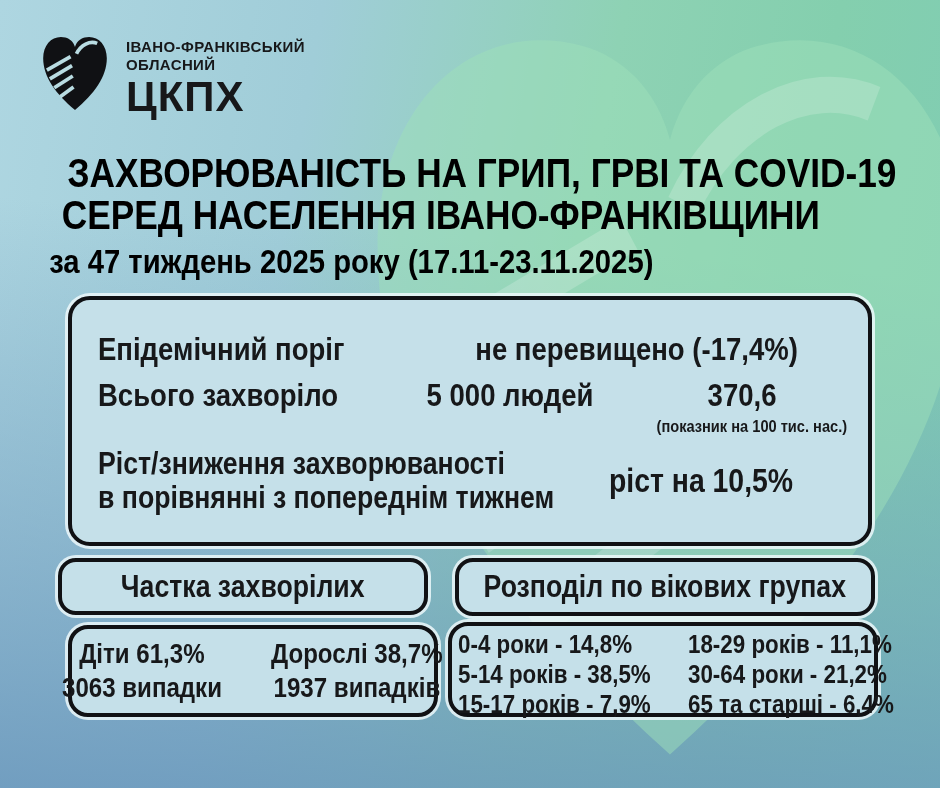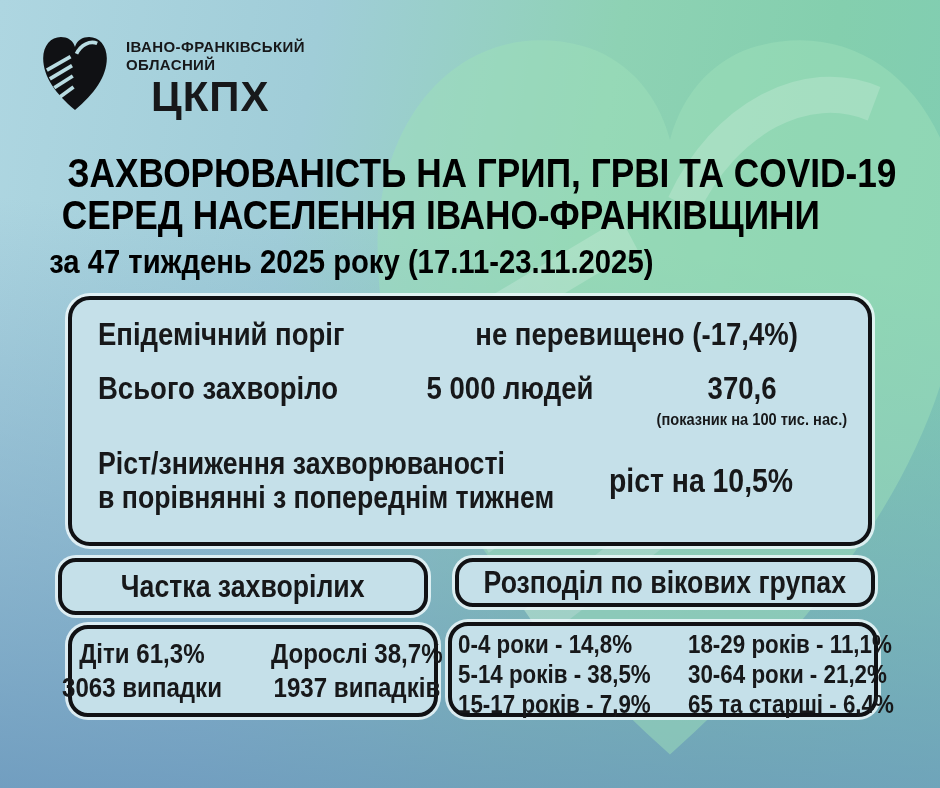--- a/index.html
+++ b/index.html
@@ -14,48 +14,48 @@
     background:
       linear-gradient(185deg, rgba(140,180,210,0) 32%, rgba(111,155,191,0.5) 70%, rgba(104,149,187,0.85) 100%),
       linear-gradient(100deg, #aed6e1 0%, #a0cdd8 30%, #8ed2b4 58%, #84cfae 78%, #7fccb4 100%);
   }
   .watermark{position:absolute;left:330px;top:-12px;width:680px;height:810px;opacity:.5;}
   
   .logo-group{position:absolute;left:38px;top:26px;display:flex;align-items:flex-start;}
   .logo-mark{width:74px;height:94px;margin-right:14px;}
   .org-text{padding-top:12px;line-height:1.18;}
   .org-line{font-size:15px;letter-spacing:.4px;}
-  .org-abbr{font-size:42px;line-height:1;margin-top:3px;letter-spacing:1px;margin-left:25px;}
+  .org-abbr{font-size:42px;line-height:1;margin-top:3px;letter-spacing:1px;}
   
   .title{position:absolute;left:0;right:0;top:153px;text-align:left;color:#000000;}
   .t-main{font-size:41px;line-height:1.02;}
   .t-sub{font-size:34px;margin-top:5px;}
   .cx{display:inline-block;transform:scaleX(.86);transform-origin:50% 50%;white-space:nowrap;}
   .cx-l{transform-origin:0 50%;}
   
   .panel{
     position:absolute;background:#c5e0e9;border:4px solid #101114;border-radius:22px;
     box-shadow:0 0 0 3px rgba(236,248,250,.85);box-sizing:border-box;
   }
-  .summary-box{left:68px;top:296px;width:804px;height:250px;padding:16px 26px 26px 26px;
+  .summary-box{left:68px;top:296px;width:804px;height:250px;padding:31px 26px 26px 26px;
     display:flex;flex-direction:column;justify-content:space-between;font-size:32px;}
   .srow{display:flex;align-items:center;}
   .srow2{display:flex;align-items:flex-start;gap:28px;}
   .s-label{white-space:nowrap;}
   .r1-val{flex:1;text-align:center;padding-left:46px;}
   .c1{width:42%;}
   .c2{width:31%;text-align:center;}
   .c3{width:27%;text-align:center;}
   .rate-note{font-size:17px;margin-top:3px;white-space:nowrap;}
   .r3-label{width:62%;font-size:31px;line-height:1.12;}
   .r3-val{flex:1;text-align:center;font-size:33px;}
   
   .hdr{display:flex;align-items:center;justify-content:center;font-size:31px;border-radius:18px;}
   .hdr-left{left:58px;top:558px;width:370px;height:57px;}
-  .hdr-right{left:455px;top:558px;width:420px;height:49px;}
+  .hdr-right{left:455px;top:558px;width:420px;height:58px;}
   
   .share-box{left:68px;top:625px;width:370px;height:92px;display:flex;align-items:center;
     justify-content:center;gap:22px;font-size:28px;line-height:1.22;text-align:center;border-radius:20px;}
   .age-box{left:448px;top:622px;width:430px;height:95px;display:flex;align-items:center;
     padding:9px 8px 0 6px;gap:6px;font-size:26px;line-height:1.16;border-radius:20px;}
   .age-col{white-space:nowrap;}
 </style>
 </head>
 <body>
 

